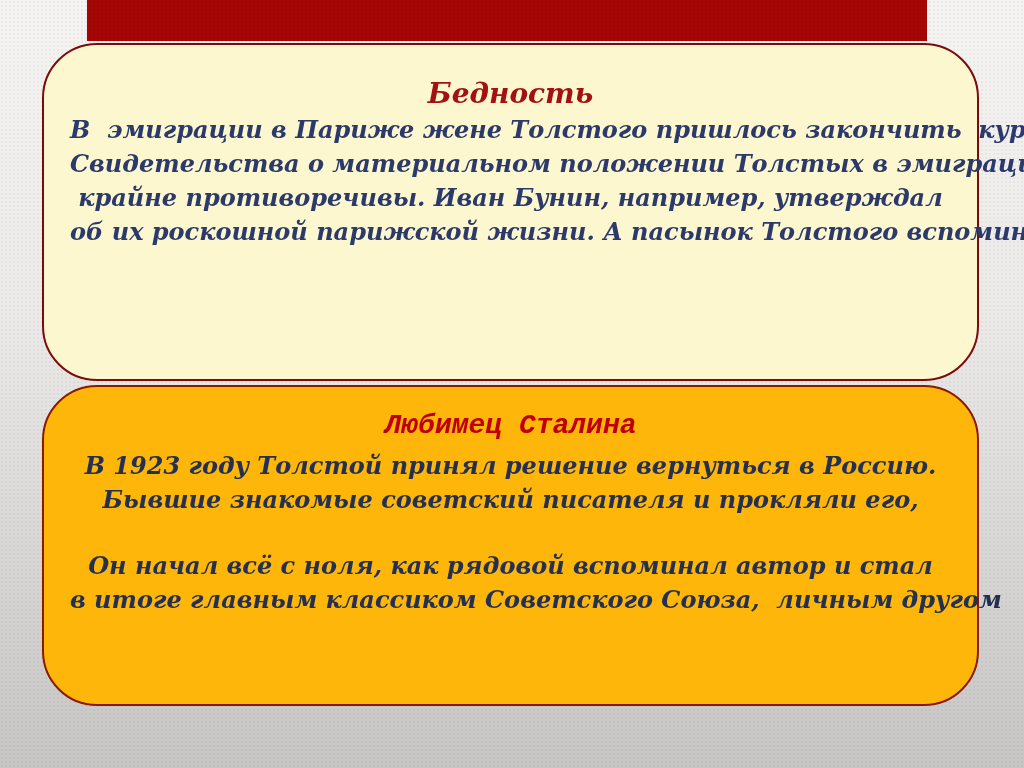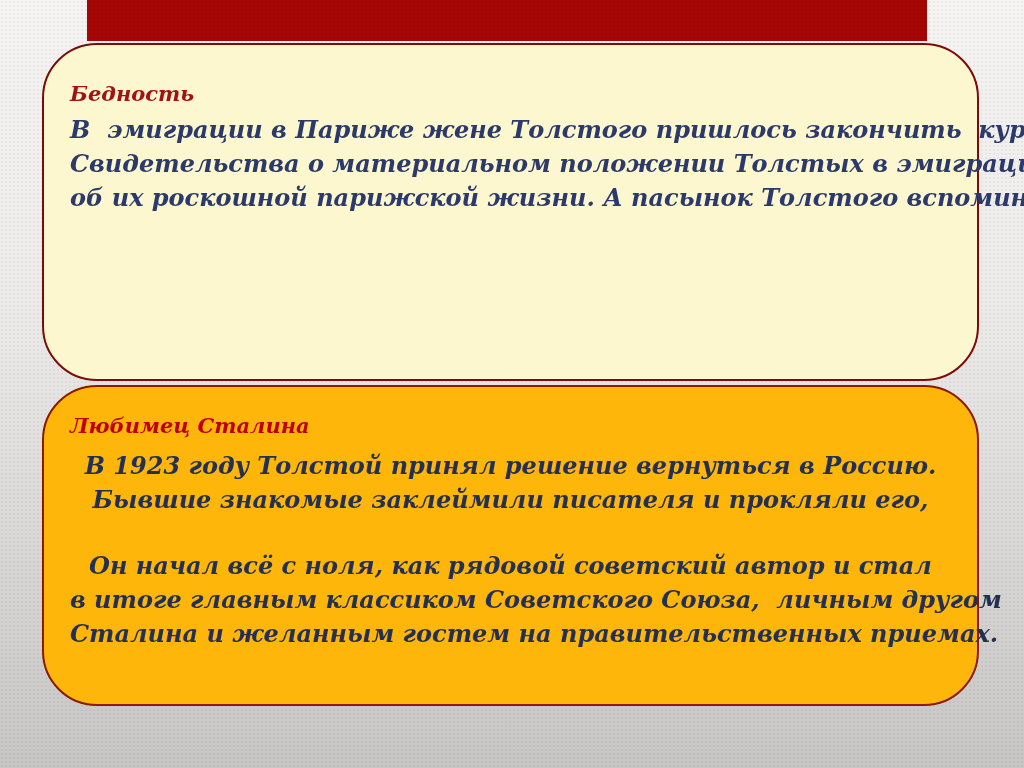--- a/index.html
+++ b/index.html
@@ -37,27 +37,28 @@
     background:#fcf7cf;
     padding:30px 26px 0 26px;
   }
   .box2 {
     top:385px; height:321px;
     background:#ffb60a;
     border-color:#8b1a00;
     padding:20px 26px 0 26px;
   }
   .box-title {
+    text-align:center;
     font-weight:bold;
     font-style:italic;
-    font-size:21px;
+    font-size:28px;
     line-height:38px;
   }
   .box1 .box-title { color:#a31212; }
-  .box2 .box-title { color:#c00000; margin-bottom:4px; }
+  .box2 .box-title { color:#c00000; margin-bottom:4px;font-family:Liberation Mono, monospace; }
   .line {
     font-weight:bold;
     font-style:italic;
     font-size:24px;
     line-height:34px;
     text-align:center;
     white-space:pre;
     color:#2b3a6b;
   }
   .box1 .line.left { text-align:left; }
@@ -68,26 +69,26 @@
 <body>
 
 <div class="slide">
 
   <div class="topbar"></div>
 
   <div class="box box1">
     <div class="box-title">Бедность</div>
     <div class="line left">В  эмиграции в Париже жене Толстого пришлось закончить  курсы</div>
     <div class="line">Свидетельства о материальном положении Толстых в эмиграции</div>
+    <div class="line">крайне противоречивы. Иван Бунин, например, утверждал</div>
     <div class="line">об их роскошной парижской жизни. А пасынок Толстого вспоминал</div>
   </div>
 
   <div class="box box2">
     <div class="box-title">Любимец Сталина</div>
     <div class="line">В 1923 году Толстой принял решение вернуться в Россию.</div>
-    <div class="line">Бывшие знакомые заклеймили писателя и прокляли его,</div>
+    <div class="line">Бывшие знакомые советский писателя и прокляли его,</div>
     <div class="spacer"></div>
-    <div class="line">Он начал всё с ноля, как рядовой советский автор и стал</div>
+    <div class="line">Он начал всё с ноля, как рядовой вспоминал автор и стал</div>
     <div class="line">в итоге главным классиком Советского Союза,  личным другом</div>
-    <div class="line">Сталина и желанным гостем на правительственных приемах.</div>
   </div>
 
 </div>
 
 </body></html>

